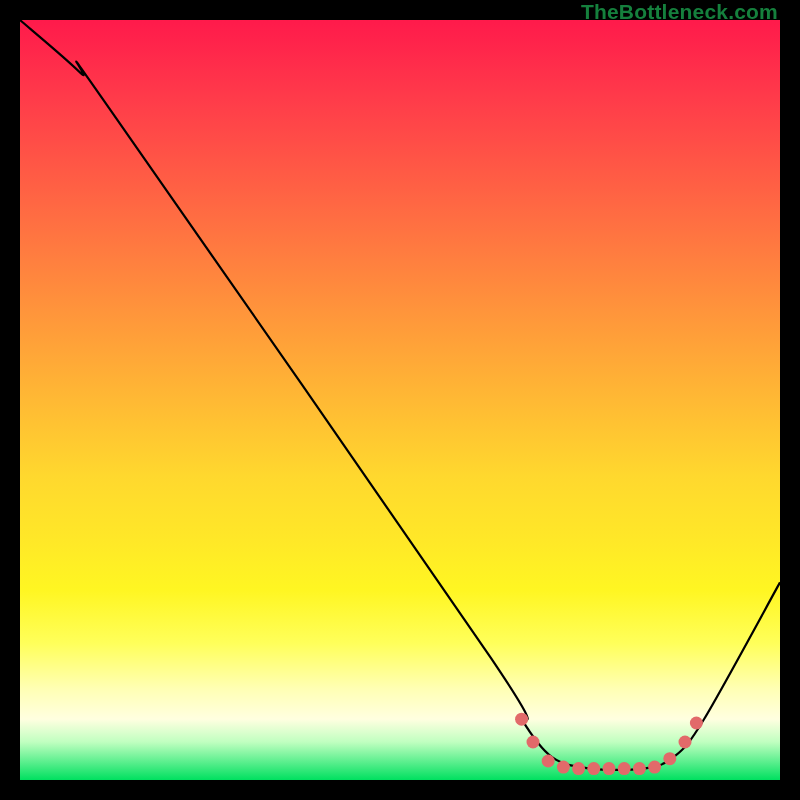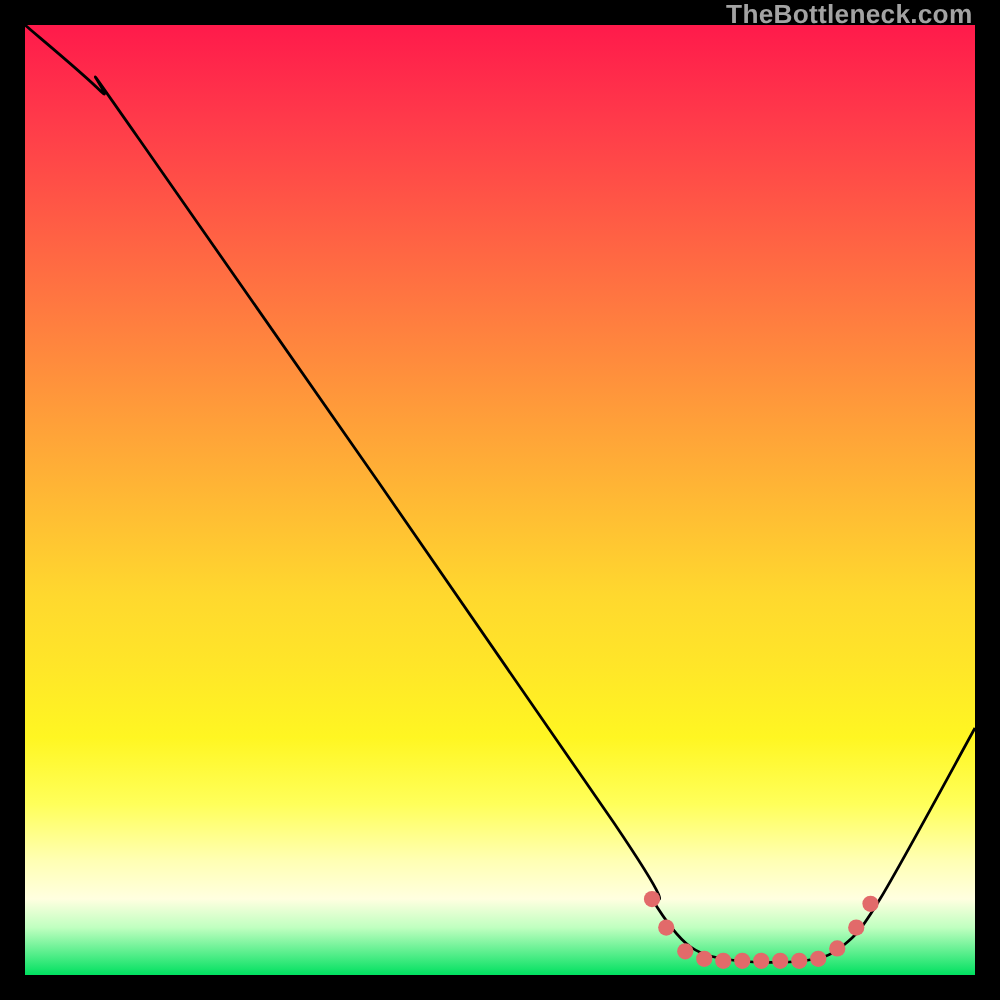--- a/index.html
+++ b/index.html
@@ -40,21 +40,21 @@
       #ffffb4 88%,
       #ffffe0 92%,
       #c0ffc0 95%,
       #00e060 100%
     );
   }
   .watermark {
     position: absolute;
     top: 0px;
     right: 22px;
-    color: #a3a3a3;
+    color: #15803d;
     font-size: 21px;
     font-weight: 600;
     letter-spacing: 0.2px;
     z-index: 5;
   }
   svg.curve {
     position: absolute;
     left: 0;
     top: 0;
     width: 760px;

